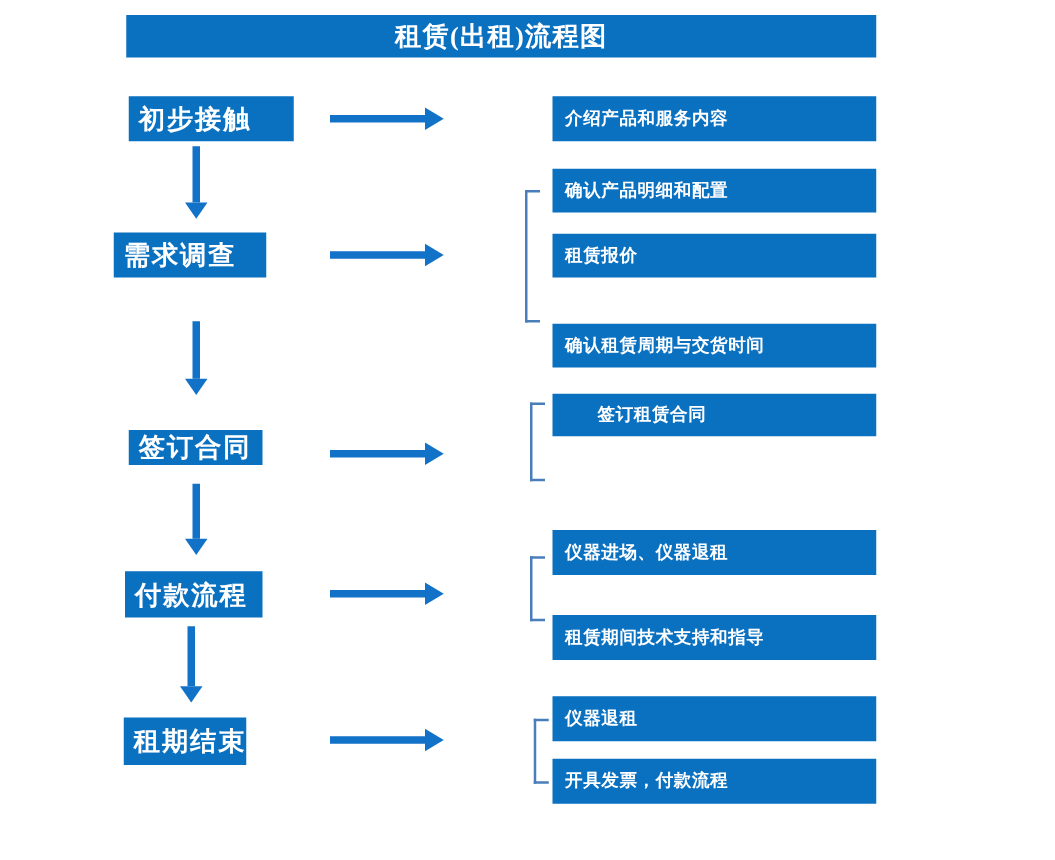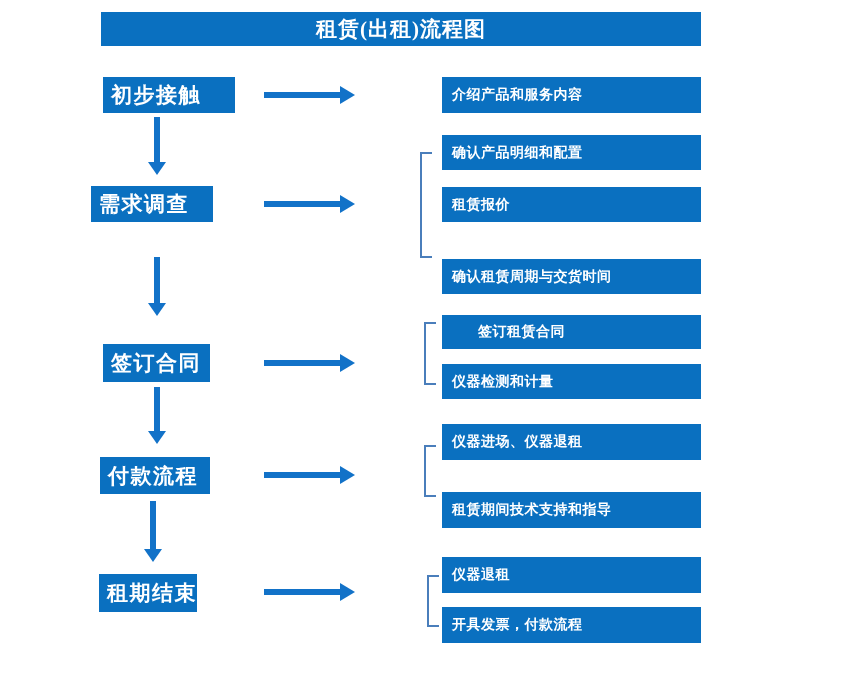--- a/index.html
+++ b/index.html
@@ -77,30 +77,29 @@
 </style>
 </head>
 <body>
 
 <div class="canvas">
 
   <div class="bluebox titlebar">租赁(出租)流程图</div>
 
   <div class="bluebox stepbox" style="left:103px;top:77px;width:132px;height:36px;">初步接触</div>
   <div class="bluebox stepbox" style="left:91px;top:186px;width:122px;height:36px;">需求调查</div>
-  <div class="bluebox stepbox" style="left:103px;top:344px;width:107px;height:38px;">签订合同</div>
+  <div class="bluebox stepbox" style="left:103px;top:344px;width:107px;height:28px;">签订合同</div>
   <div class="bluebox stepbox" style="left:100px;top:457px;width:110px;height:37px;">付款流程</div>
   <div class="bluebox stepbox" style="left:99px;top:574px;width:98px;height:38px;">租期结束</div>
 
   <div class="bluebox detailbox" style="top:77px;height:36px;">介绍产品和服务内容</div>
   <div class="bluebox detailbox" style="top:135px;height:35px;">确认产品明细和配置</div>
   <div class="bluebox detailbox" style="top:187px;height:35px;">租赁报价</div>
   <div class="bluebox detailbox" style="top:243px;height:35px;margin-top:16px;">确认租赁周期与交货时间</div>
   <div class="bluebox detailbox" style="top:315px;height:34px;padding-left:36px;">签订租赁合同</div>
-  <div class="bluebox detailbox" style="top:364px;height:35px;">仪器检测和计量</div>
   <div class="bluebox detailbox" style="top:424px;height:36px;">仪器进场、仪器退租</div>
   <div class="bluebox detailbox" style="top:492px;height:36px;">租赁期间技术支持和指导</div>
   <div class="bluebox detailbox" style="top:557px;height:36px;">仪器退租</div>
   <div class="bluebox detailbox" style="top:607px;height:36px;">开具发票，付款流程</div>
 
   <div class="h-arrow" style="left:264px;top:86px;"></div>
   <div class="h-arrow" style="left:264px;top:195px;"></div>
   <div class="h-arrow" style="left:264px;top:354px;"></div>
   <div class="h-arrow" style="left:264px;top:466px;"></div>
   <div class="h-arrow" style="left:264px;top:583px;"></div>

